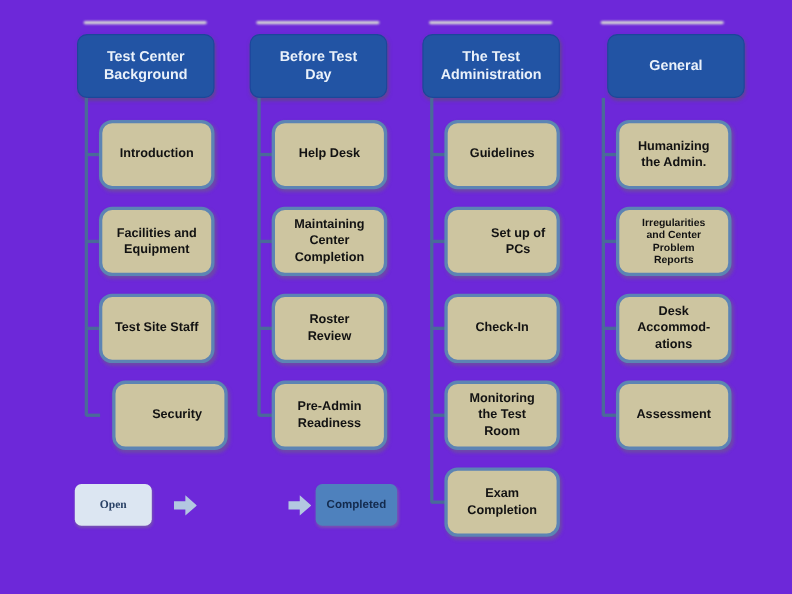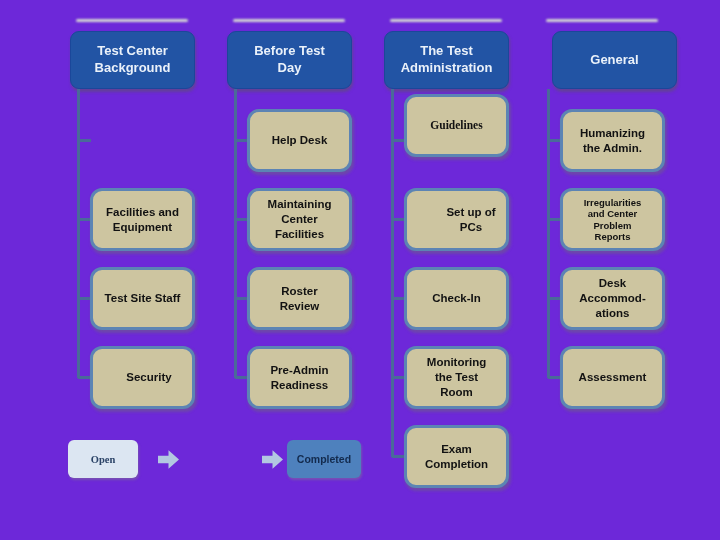--- a/index.html
+++ b/index.html
@@ -56,52 +56,53 @@
 <div class="slide">
 
   <div class="smudge" style="left:76px;"></div>
   <div class="header-box" style="left:70px;">Test Center
 Background</div>
   <div class="vline" style="left:77px; height:289px;"></div>
   <div class="stub" style="left:78px; top:139px;"></div>
   <div class="stub" style="left:78px; top:218px;"></div>
   <div class="stub" style="left:78px; top:297px;"></div>
   <div class="stub" style="left:78px; top:376px;"></div>
+  <div class="child-box" style="left:90px; top:109px;">Introduction</div>
   <div class="child-box" style="left:90px; top:188px;">Facilities and
 Equipment</div>
   <div class="child-box" style="left:90px; top:267px;">Test Site Staff</div>
-  <div class="child-box" style="left:90px; top:346px;padding-left:16px;">Security</div>
+  <div class="child-box" style="left:102px; top:346px;padding-left:16px;">Security</div>
 
   <div class="smudge" style="left:233px;"></div>
   <div class="header-box" style="left:227px;">Before Test
 Day</div>
   <div class="vline" style="left:234px; height:289px;"></div>
   <div class="stub" style="left:235px; top:139px;"></div>
   <div class="stub" style="left:235px; top:218px;"></div>
   <div class="stub" style="left:235px; top:297px;"></div>
   <div class="stub" style="left:235px; top:376px;"></div>
   <div class="child-box" style="left:247px; top:109px;">Help Desk</div>
   <div class="child-box" style="left:247px; top:188px;">Maintaining
 Center
-Facilities</div>
+Completion</div>
   <div class="child-box" style="left:247px; top:267px;">Roster
 Review</div>
   <div class="child-box" style="left:247px; top:346px;">Pre-Admin
 Readiness</div>
 
   <div class="smudge" style="left:390px;"></div>
   <div class="header-box" style="left:384px;">The Test
 Administration</div>
   <div class="vline" style="left:391px; height:368px;"></div>
   <div class="stub" style="left:392px; top:139px;"></div>
   <div class="stub" style="left:392px; top:218px;"></div>
   <div class="stub" style="left:392px; top:297px;"></div>
   <div class="stub" style="left:392px; top:376px;"></div>
   <div class="stub" style="left:392px; top:455px;"></div>
-  <div class="child-box" style="left:404px; top:94px;font-family:Liberation Serif, serif;">Guidelines</div>
+  <div class="child-box" style="left:404px; top:109px;">Guidelines</div>
   <div class="child-box" style="left:404px; top:188px;padding-left:32px;">Set up of PCs</div>
   <div class="child-box" style="left:404px; top:267px;">Check-In</div>
   <div class="child-box" style="left:404px; top:346px;">Monitoring
 the Test
 Room</div>
   <div class="child-box" style="left:404px; top:425px;">Exam
 Completion</div>
 
   <div class="smudge" style="left:546px;"></div>
   <div class="header-box" style="left:516px;margin-left:36px;">General</div>

